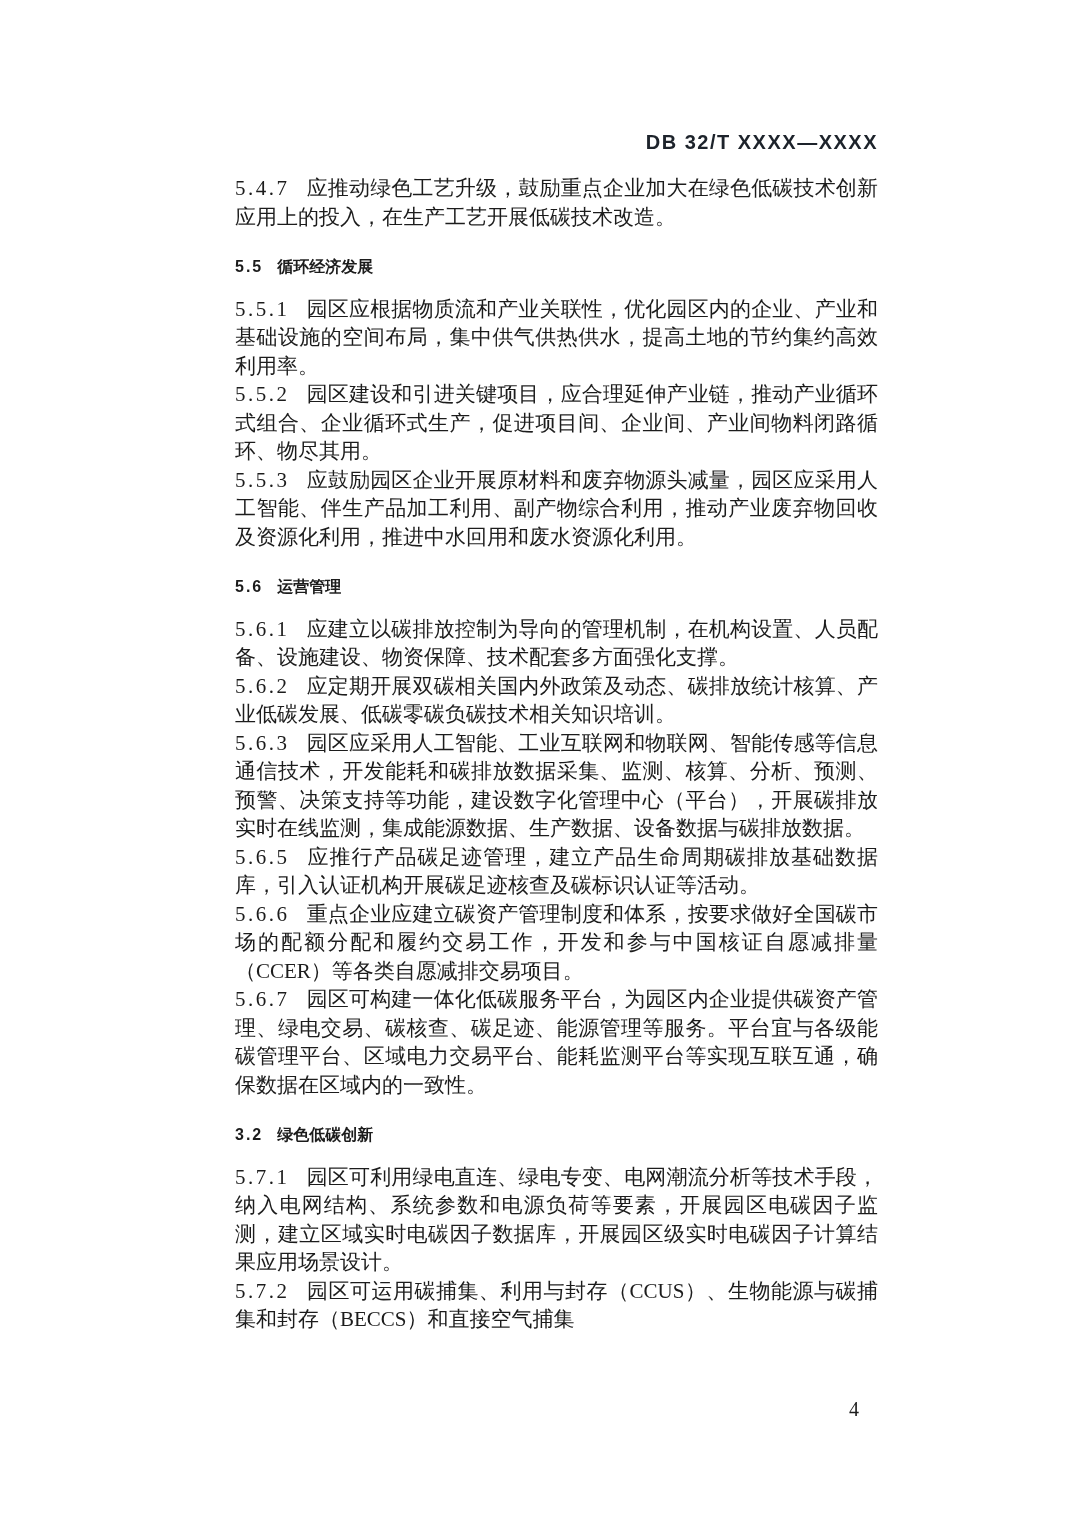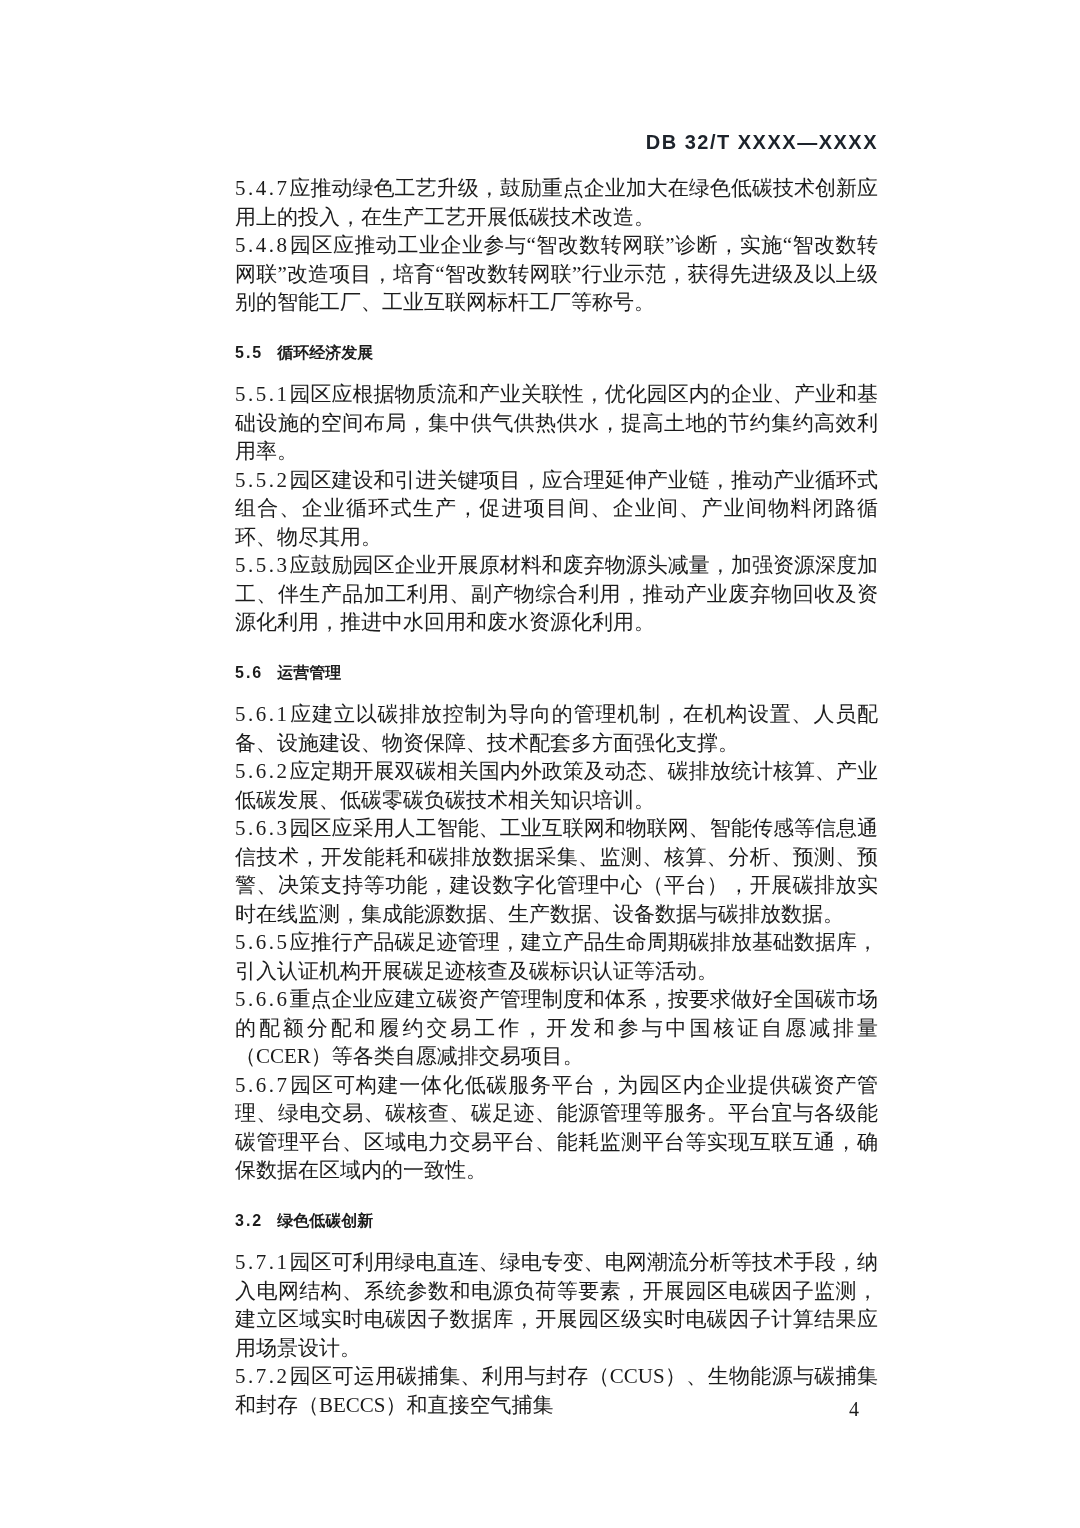--- a/index.html
+++ b/index.html
@@ -38,20 +38,21 @@
   .content p.heading {
     font-family: "Liberation Sans", "DejaVu Sans", sans-serif;
     font-weight: 700;
     font-size: 16px;
     margin-top: 22px;
     margin-bottom: 13px;
     text-align: left;
   }
   .cnum {
     letter-spacing: 2.5px;
+    margin-right: 17px;
     white-space: nowrap;
   }
   .heading .cnum {
     letter-spacing: 2px;
     margin-right: 14px;
   }
   .page-number {
     position: absolute;
     top: 1398px;
     right: 113px;
@@ -62,29 +63,28 @@
 </style>
 </head>
 <body>
 
 <div class="page">
   <div class="page-inner">
     <div class="doc-header">DB 32/T XXXX—XXXX</div>
     <div class="content">
   <p class="clause"><span class="cnum">5.4.7</span><span class="ctext">应推动绿色工艺升级，鼓励重点企业加大在绿色低碳技术创新应用上的投入，在生产工艺开展低碳技术改造。</span></p>
 
-  <p class="clause"><span class="cnum">5.4.8</span><span class="ctext">园区应推动工业企业参与“智改数转网联”诊断，实施“智改数转网联”改造项目，培育“智改数转网联”行业示范，获得先进级及以上级别的智能工厂、工业互联网标杆工厂等称号。</span></p>
 
   <p class="heading"><span class="cnum">5.5</span><span class="ctext">循环经济发展</span></p>
 
   <p class="clause"><span class="cnum">5.5.1</span><span class="ctext">园区应根据物质流和产业关联性，优化园区内的企业、产业和基础设施的空间布局，集中供气供热供水，提高土地的节约集约高效利用率。</span></p>
 
   <p class="clause"><span class="cnum">5.5.2</span><span class="ctext">园区建设和引进关键项目，应合理延伸产业链，推动产业循环式组合、企业循环式生产，促进项目间、企业间、产业间物料闭路循环、物尽其用。</span></p>
 
-  <p class="clause"><span class="cnum">5.5.3</span><span class="ctext">应鼓励园区企业开展原材料和废弃物源头减量，加强资源深度加工、伴生产品加工利用、副产物综合利用，推动产业废弃物回收及资源化利用，推进中水回用和废水资源化利用。</span></p>
+  <p class="clause"><span class="cnum">5.5.3</span><span class="ctext">应鼓励园区企业开展原材料和废弃物源头减量，园区应采用人工智能、伴生产品加工利用、副产物综合利用，推动产业废弃物回收及资源化利用，推进中水回用和废水资源化利用。</span></p>
 
 
   <p class="heading"><span class="cnum">5.6</span><span class="ctext">运营管理</span></p>
 
   <p class="clause"><span class="cnum">5.6.1</span><span class="ctext">应建立以碳排放控制为导向的管理机制，在机构设置、人员配备、设施建设、物资保障、技术配套多方面强化支撑。</span></p>
 
   <p class="clause"><span class="cnum">5.6.2</span><span class="ctext">应定期开展双碳相关国内外政策及动态、碳排放统计核算、产业低碳发展、低碳零碳负碳技术相关知识培训。</span></p>
 
   <p class="clause"><span class="cnum">5.6.3</span><span class="ctext">园区应采用人工智能、工业互联网和物联网、智能传感等信息通信技术，开发能耗和碳排放数据采集、监测、核算、分析、预测、预警、决策支持等功能，建设数字化管理中心（平台），开展碳排放实时在线监测，集成能源数据、生产数据、设备数据与碳排放数据。</span></p>
 

